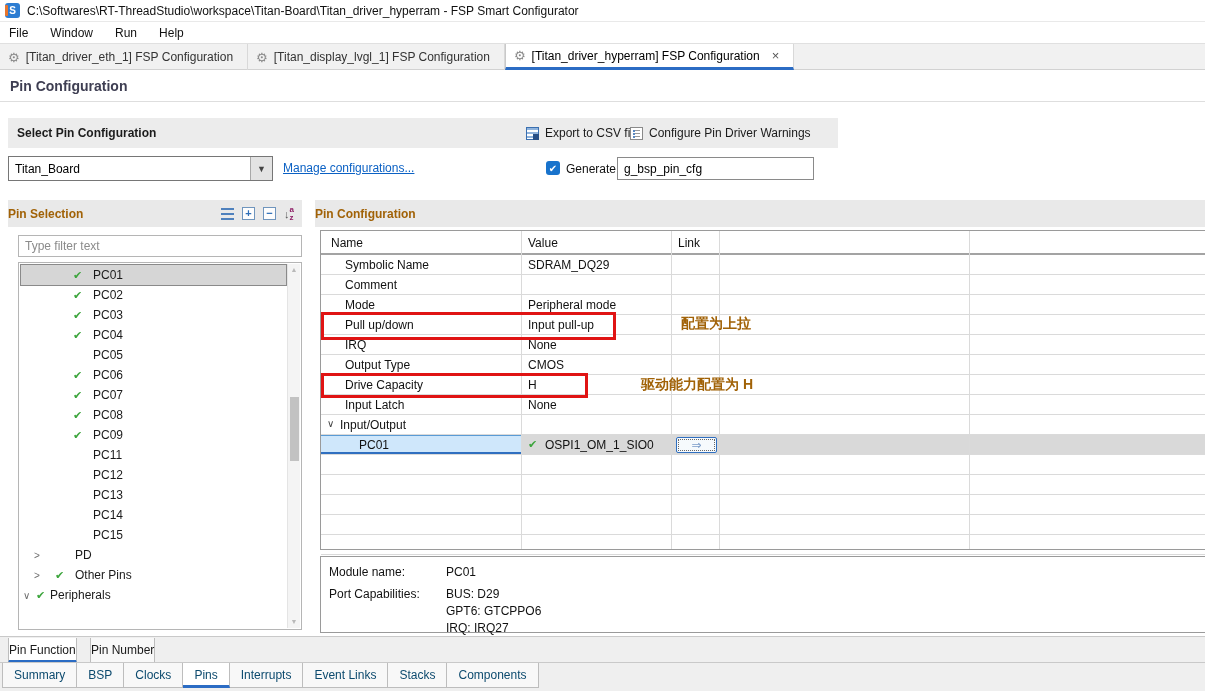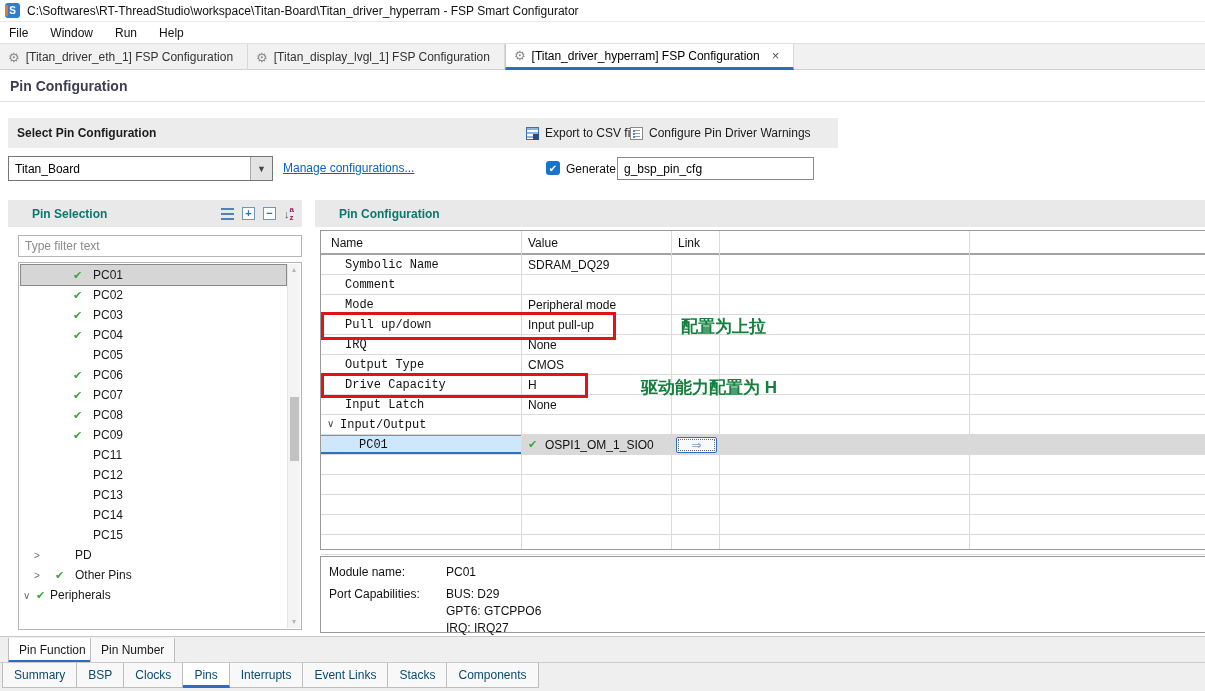--- a/index.html
+++ b/index.html
@@ -46,21 +46,21 @@
   .combo-arrow { width:22px; height:100%; background:#e3e3e3; border-left:1px solid #a8a8a8; display:flex; align-items:center; justify-content:center; color:#444; font-size:9px; }
   .manage-link { position:absolute; left:283px; top:161px; color:#0b61c4; text-decoration:underline; cursor:pointer; }
   .gen-check { position:absolute; left:546px; top:161px; width:14px; height:14px; background:#1873cc; border-radius:3px; color:#fff; font-size:10px; display:flex; align-items:center; justify-content:center; cursor:pointer; }
   .gen-label { position:absolute; left:566px; top:162px; color:#111; }
   .gen-input { position:absolute; left:617px; top:157px; width:197px; height:23px; border:1px solid #8a8a8a; padding:0 6px; font-family:inherit; font-size:12px; color:#000; background:#fff; }
 
   
   .panel-hdr { position:absolute; top:200px; height:27px; background:#e9e9e9; display:flex; align-items:center; }
   .panel-hdr.left { left:8px; width:294px; }
   .panel-hdr.right { left:315px; width:890px; }
-  .panel-hdr .ph-title { font-weight:bold; color:#0f766e; margin-left:24px; }
+  .panel-hdr .ph-title { font-weight:bold; color:#a16207; margin-left:0; }
   .ph-tools { margin-left:auto; display:flex; align-items:center; gap:8px; margin-right:8px; }
   .ic-list { width:13px; height:12px; display:flex; flex-direction:column; justify-content:space-between; }
   .ic-list i { display:block; height:2px; background:#4f81bd; }
   .ic-box { width:13px; height:13px; border:1px solid #6f95bd; background:#fdfdfd; color:#2f6fb8; font-size:11px; line-height:11px; text-align:center; font-weight:bold; }
   .ic-az { display:flex; align-items:center; height:16px; }
   .ic-az .ar { color:#555; font-size:11px; }
   .ic-az .lt { display:flex; flex-direction:column; font-size:8px; line-height:8px; font-weight:bold; color:#8e1f66; }
 
   
   .filter-input { position:absolute; left:18px; top:235px; width:284px; height:22px; border:1px solid #b5b5b5; padding:0 6px; font-family:inherit; font-size:12px; color:#333; background:#fff; }
@@ -77,47 +77,47 @@
   .tree-scroll .up,.tree-scroll .dn { position:absolute; left:0; width:100%; height:12px; color:#b9b9b9; font-size:7px; text-align:center; line-height:12px; }
   .tree-scroll .up { top:0; } .tree-scroll .dn { bottom:0; }
   .tree-thumb { position:absolute; left:2px; top:133px; width:9px; height:64px; background:#c2c2c2; }
 
   
   .ptable { position:absolute; left:320px; top:230px; width:885px; height:320px; border:1px solid #9a9a9a; border-right:none; background:#fff; }
   .vline { position:absolute; top:0; bottom:0; width:1px; background:#dadada; z-index:4; }
   .pt-hdr { height:24px; border-bottom:2px solid #a3a3a3; position:relative; font-size:12px; color:#111; }
   .pt-hdr span { position:absolute; top:5px; }
   .pt-row { height:20px; border-bottom:1px solid #dadada; position:relative; }
-  .pt-name { position:absolute; left:24px; top:3px; color:#111; z-index:5;font-family:Liberation Mono, monospace; }
+  .pt-name { position:absolute; left:24px; top:3px; color:#111; z-index:5; }
   .pt-val { position:absolute; left:207px; top:3px; color:#111; z-index:5; }
   .pt-grp-arrow { position:absolute; left:6px; top:3px; color:#444; font-size:10px; z-index:5; }
   .pt-row.group .pt-name { left:19px; }
   .pt-row.childrow .pt-name { left:38px; }
   .rowbg { position:absolute; inset:0; background:#d9d9d9; z-index:1; }
   .cellsel { position:absolute; left:0; top:0; bottom:0; width:200px; background:#cfe7fb; border-top:1px solid #5a9bd5; border-bottom:2px solid #2f6fc0; z-index:2; }
   .val-check { position:absolute; left:207px; top:3px; color:#3da53d; font-size:11px; z-index:5; }
   .pt-row.childrow .pt-val { left:224px; }
   .link-btn { position:absolute; left:355px; top:2px; width:41px; height:16px; background:#f6fafd; border:1px solid #2f6fc0; border-radius:2px; outline:1px dotted #666; outline-offset:-3px; display:flex; align-items:center; justify-content:center; color:#7b9cc9; font-size:12px; line-height:12px; z-index:5; cursor:pointer; }
 
   
   .redbox { position:absolute; border:3px solid #e01414; z-index:8; pointer-events:none; }
   .redbox.b1 { left:321px; top:312px; width:295px; height:28px; }
   .redbox.b2 { left:321px; top:373px; width:267px; height:25px; }
-  .red-ann { position:absolute; color:#15803d; font-weight:bold; font-size:17px; z-index:8;padding-left:44px; }
+  .red-ann { position:absolute; color:#a16207; font-weight:bold; font-size:14px; z-index:8;padding-left:44px; }
   .red-ann.a1 { left:637px; top:315px; }
   .red-ann.a2 { left:597px; top:376px; }
 
   
   .modbox { position:absolute; left:320px; top:556px; width:885px; height:77px; border:1px solid #9a9a9a; border-right:none; background:#fff; }
   .modbox .lbl { position:absolute; left:8px; color:#111; }
   .modbox .val { position:absolute; left:125px; color:#111; }
 
   
   .subtabs { position:absolute; left:0; top:636px; width:100%; height:26px; background:#efefef; border-top:1px solid #c9c9c9; }
-  .stab { position:absolute; top:1px; height:25px; line-height:24px; padding:0 10px; background:#f8f8f8; border:1px solid #bdbdbd; border-top:none; color:#1a1a1a; cursor:pointer; }
+  .stab { position:absolute; top:1px; height:25px; line-height:24px; padding:0 0; background:#f8f8f8; border:1px solid #bdbdbd; border-top:none; color:#1a1a1a; cursor:pointer; }
   .stab.active { background:#fff; border-bottom:3px solid #2b6cc4; }
   .stab.t1 { left:8px; } .stab.t2 { left:90px; }
 
   .maintabs { position:absolute; left:0; top:662px; width:100%; height:29px; background:#efefef; border-top:1px solid #c9c9c9; display:flex; align-items:flex-start; }
   .mtab { height:25px; line-height:24px; padding:0 11px; border:1px solid #bdbdbd; border-top:none; border-left:none; background:#f8f8f8; color:#0c4a6e; cursor:pointer; }
   .mtab:first-child { border-left:1px solid #bdbdbd; margin-left:2px; }
   .mtab.active { background:#fff; border-bottom:3px solid #2b6cc4; }
 </style>
 </head>
 <body>

